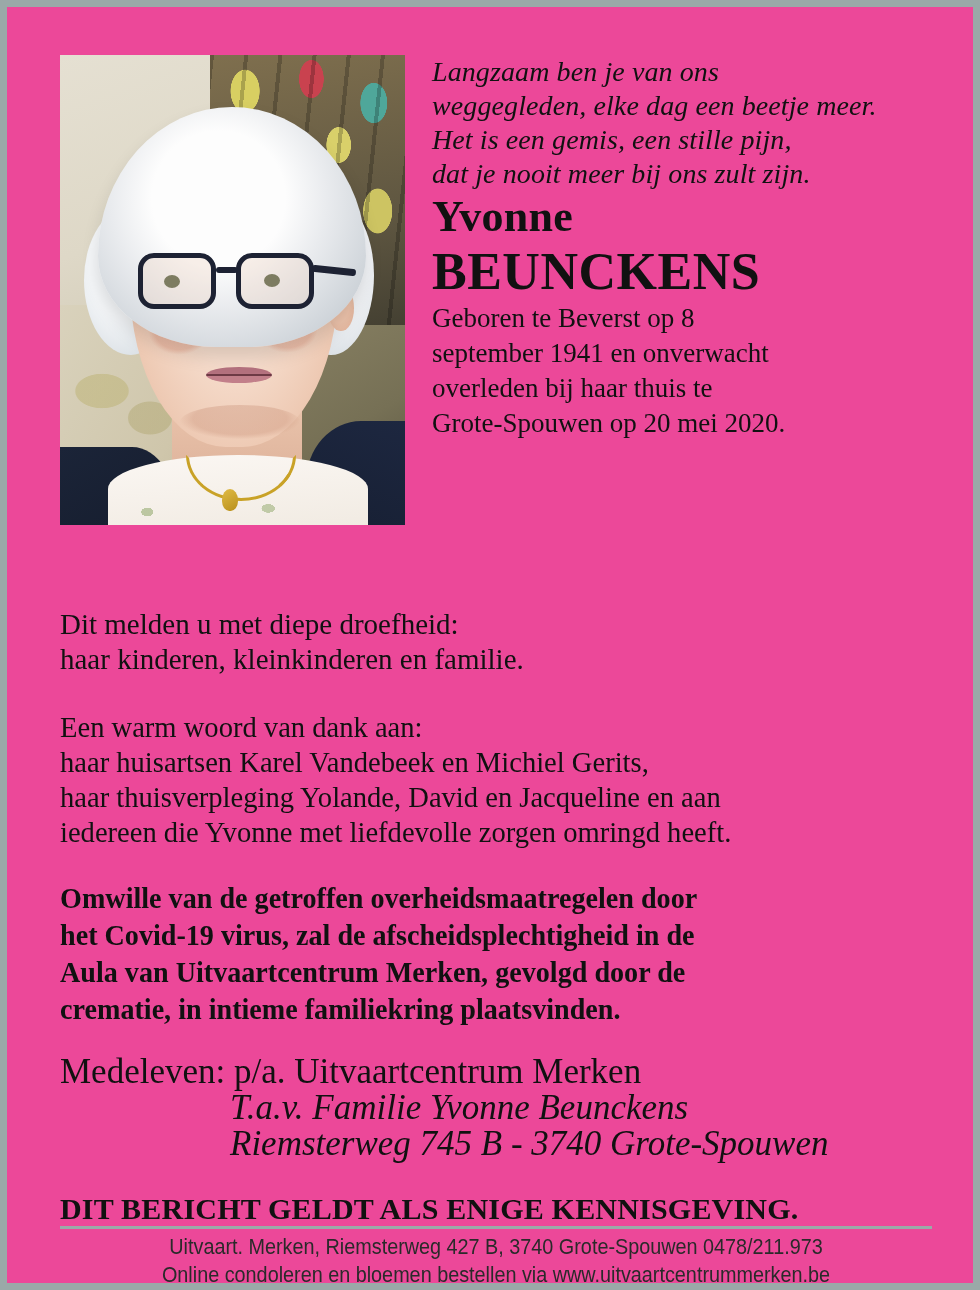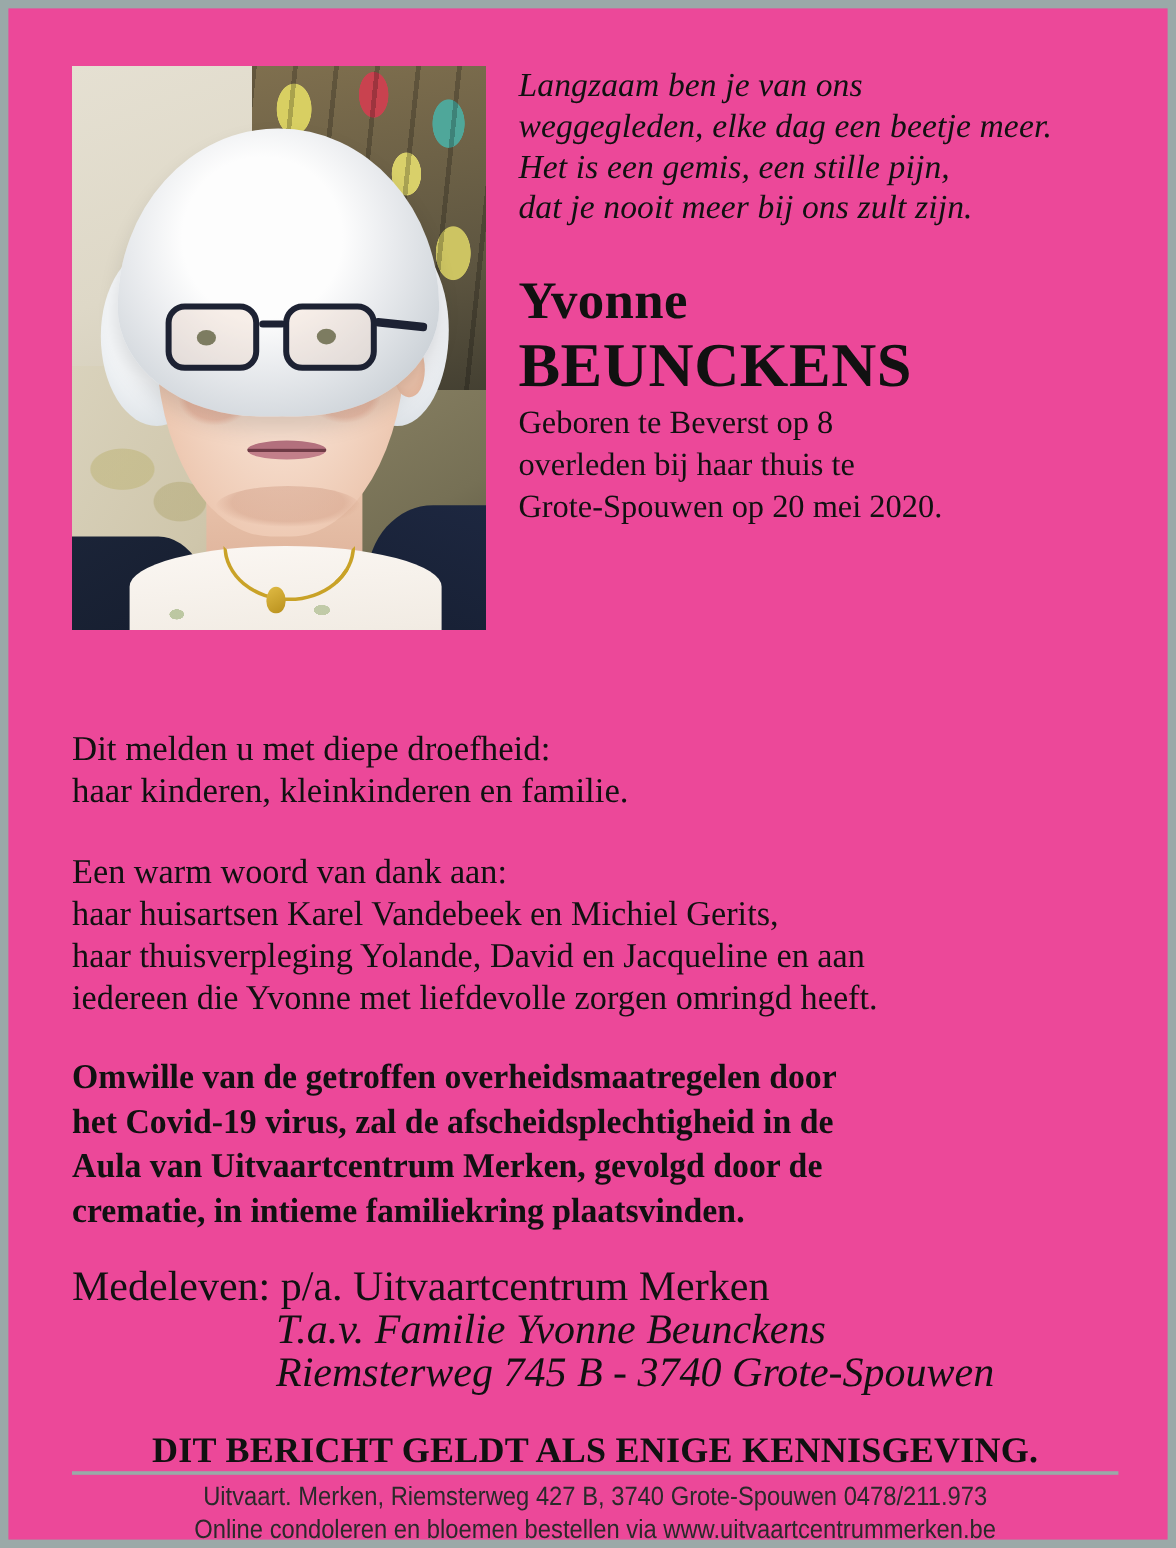--- a/index.html
+++ b/index.html
@@ -208,21 +208,21 @@
     left: 425px;
     top: 48px;
     width: 478px;
   }
   #poem {
     font-style: italic;
     font-size: 28px;
     line-height: 34px;
     letter-spacing: .1px;
   }
-  #name-block { margin-top: 34px; }
+  #name-block { }
   #first-name {
     font-weight: bold;
     font-size: 44px;
     line-height: 52px;
     letter-spacing: .3px;
   }
   #last-name {
     font-weight: bold;
     font-size: 52px;
     line-height: 58px;
@@ -264,21 +264,21 @@
     margin-top: 26px;
     font-size: 35px;
     line-height: 36px;
   }
   .address .indent { display: block; padding-left: 170px; font-style: italic; }
   .enige {
     margin-top: 30px;
     font-weight: bold;
     font-size: 30px;
     line-height: 34px;
-    text-align: center;
+    text-align: left;
     letter-spacing: .2px;
   }
 
   
   #rule-top {
     position: absolute;
     left: 53px;
     top: 1219px;
     width: 872px;
     height: 3px;
@@ -347,20 +347,21 @@
         <div>dat je nooit meer bij ons zult zijn.</div>
       </div>
 
       <div id="name-block">
         <div id="first-name">Yvonne</div>
         <div id="last-name">BEUNCKENS</div>
       </div>
 
       <div id="life-dates">
         <div>Geboren te Beverst op 8</div>
+        <div>september 1941 en onverwacht</div>
         <div>overleden bij haar thuis te</div>
         <div>Grote-Spouwen op 20 mei 2020.</div>
       </div>
 
     </div>
   </div>
 
   <div id="body-area">
 
     <div class="block announce">

